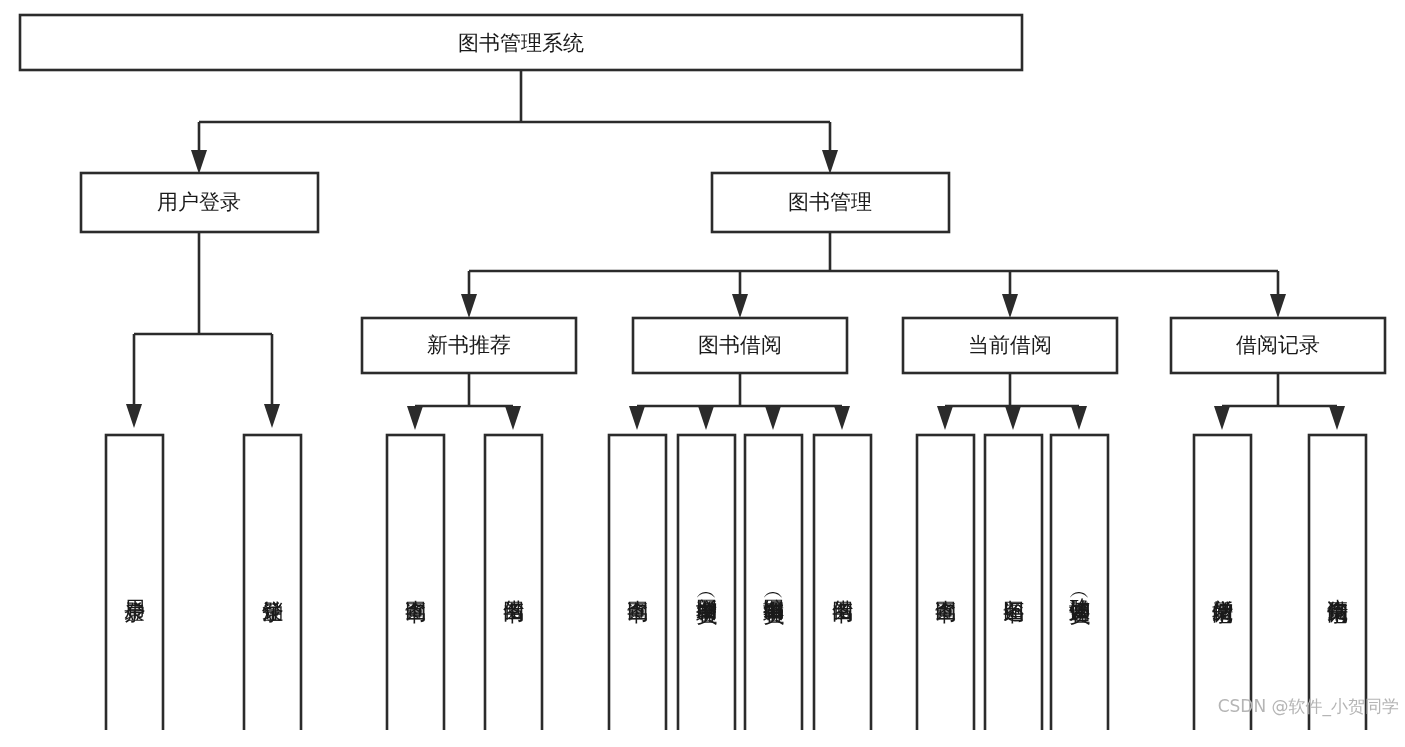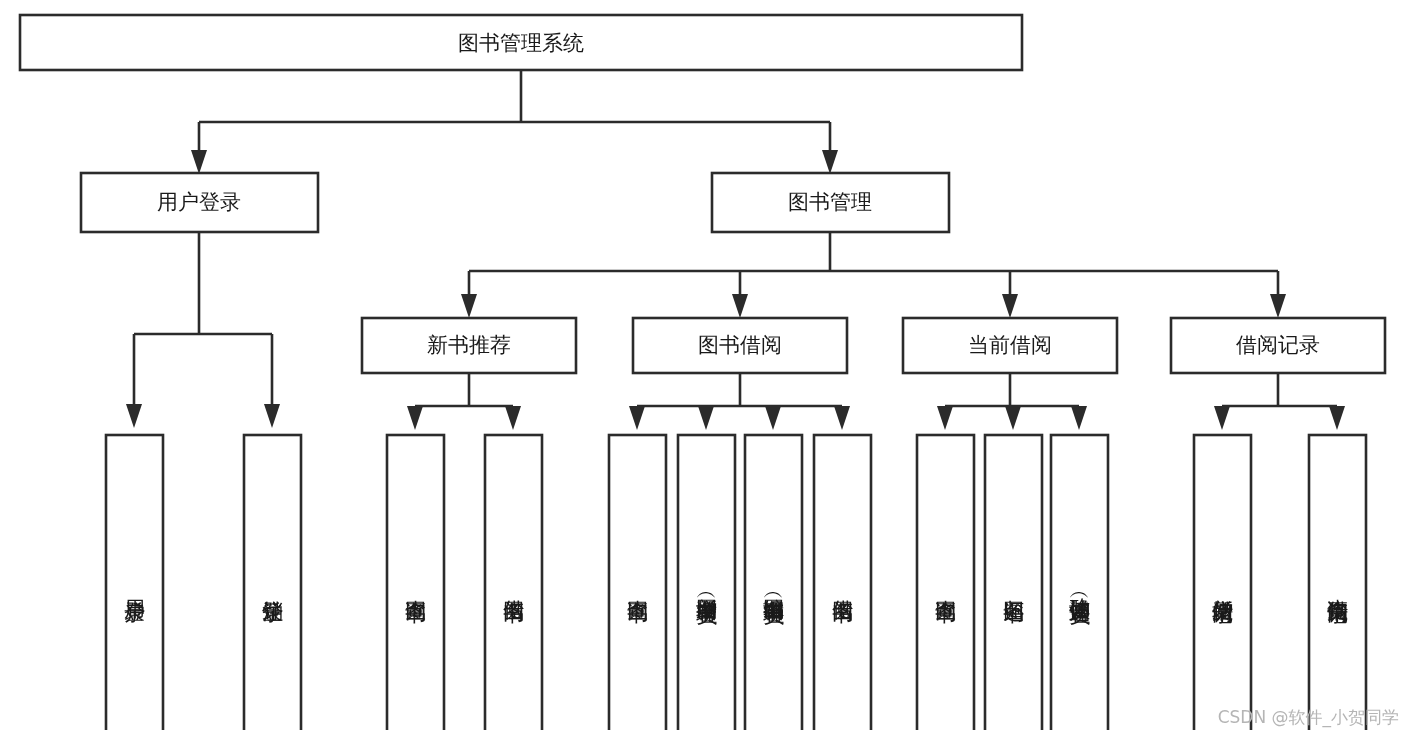--- a/index.html
+++ b/index.html
@@ -64,21 +64,21 @@
     justify-content: center;
     pointer-events: none;
   }
   .watermark {
     position: absolute;
     font-family: "DejaVu Sans", "Liberation Sans", sans-serif;
     font-size: 17px;
     color: #b5b5b5;
     white-space: nowrap;
     right: 6px;
-    bottom: 1px;
+    bottom: 12px;
   }
 </style>
 </head>
 <body>
 
 <div id="diagram-root">
 
   <svg id="tree-svg" viewBox="0 0 1405 747" xmlns="http://www.w3.org/2000/svg">
 
     <g>

